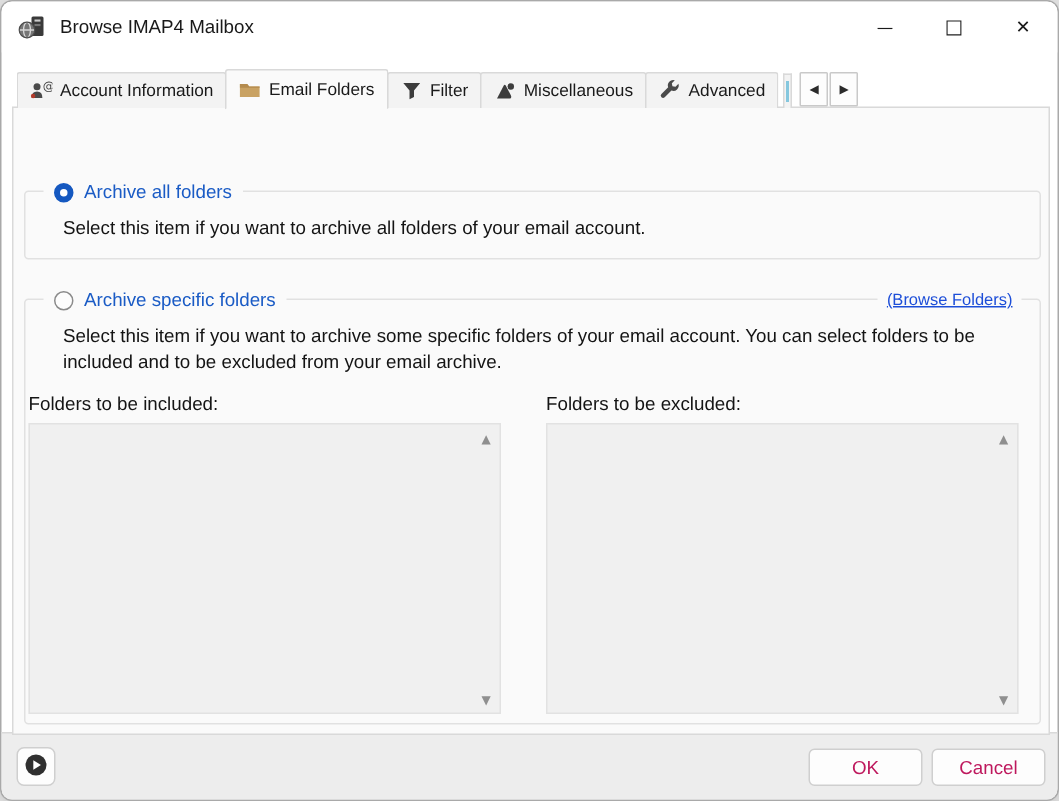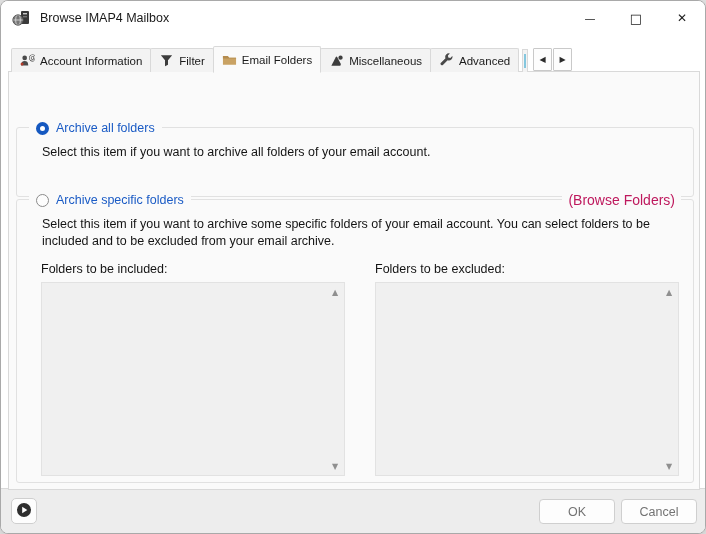--- a/index.html
+++ b/index.html
@@ -27,46 +27,46 @@
   .tab .ticon{width:15px;height:15px;display:inline-flex;flex:0 0 auto;}
   .tab-partial{width:6px;height:23px;margin-left:4px;border:1px solid #d9d9d9;border-bottom:none;background:#f3f3f3;overflow:hidden;position:relative;}
   .tab-partial .sliver{position:absolute;left:1px;top:4px;width:2px;height:14px;background:#85c7de;}
   .tab-scrollers{margin-left:5px;display:flex;gap:1px;margin-bottom:1px;}
   .tab-scroll-btn{width:19px;height:23px;background:#fdfdfd;border:1px solid #c9c9c9;display:flex;align-items:center;justify-content:center;
     font-size:8px;color:#2b2b2b;padding:0;border-radius:1px;}
   
   .panel{position:absolute;left:7px;top:70px;width:692px;height:419px;background:#fafafa;border:1px solid #d9d9d9;z-index:2;}
   .intro{position:absolute;left:11px;top:8px;width:666px;font-size:12.5px;line-height:17px;color:#141414;}
   .groupbox{position:absolute;border:1px solid #e1e1e1;border-radius:3px;background:transparent;}
-  .group-all{left:7px;top:55px;width:678px;height:70px;}
+  .group-all{left:7px;top:55px;width:678px;height:46px;}
   .group-specific{left:7px;top:127px;width:678px;height:284px;}
   .legend{position:absolute;top:-9px;left:12px;background:#fafafa;padding:0 7px;display:flex;align-items:center;gap:7px;height:18px;}
   .legend-label{font-size:12.5px;color:#1a5bc5;white-space:nowrap;}
   .legend-right{position:absolute;top:-9px;right:12px;background:#fafafa;padding:0 6px;height:18px;display:flex;align-items:center;
-    font-size:14px;color:#be185d;white-space:nowrap;}
+    font-size:11px;color:#1d4ed8;white-space:nowrap;text-decoration:underline;}
   .radio{width:13px;height:13px;border-radius:50%;flex:0 0 auto;}
   .radio.selected{border:4px solid #1558c0;background:#ffffff;}
   .radio.unselected{border:1px solid #8b8b8b;background:#fdfdfd;}
   .group-desc{position:absolute;left:25px;top:16px;font-size:12.5px;line-height:17px;color:#141414;width:648px;}
   
-  .folder-cols{position:absolute;left:24px;right:14px;top:62px;display:flex;gap:30px;}
+  .folder-cols{position:absolute;left:2px;right:14px;top:62px;display:flex;gap:30px;}
   .folder-col{flex:1;display:flex;flex-direction:column;}
   .col-label{font-size:12.5px;color:#141414;margin-bottom:6px;}
   .listbox{position:relative;height:194px;background:#f0f0f0;border:1px solid #e2e2e2;}
   .scrollbar{position:absolute;right:1px;top:1px;bottom:1px;width:16px;background:#f0f0f0;}
   .scroll-arrow{position:absolute;left:0;width:16px;height:16px;display:flex;align-items:center;justify-content:center;
     font-size:8px;color:#8f8f8f;font-family:"DejaVu Sans",sans-serif;}
   .scroll-arrow.up{top:0;}
   .scroll-arrow.down{bottom:0;}
   
   .footer{position:absolute;left:0;right:0;bottom:0;height:45px;background:#ededed;border-top:1px solid #d9d9d9;}
   .play-btn{position:absolute;left:10px;top:9px;width:26px;height:26px;background:#fdfdfd;border:1px solid #cfcfcf;border-radius:5px;
     display:flex;align-items:center;justify-content:center;padding:0;}
   .btn{position:absolute;top:10px;width:76px;height:25px;background:#fdfdfd;border:1px solid #cfcfcf;border-radius:4px;
-    font-size:12.5px;color:#737373;font-family:"Liberation Sans",sans-serif;display:flex;align-items:center;justify-content:center;}
+    font-size:12.5px;color:#be185d;font-family:"Liberation Sans",sans-serif;display:flex;align-items:center;justify-content:center;}
   .btn-ok{right:90px;}
   .btn-cancel{right:8px;text-align:right;}
 </style>
 </head>
 <body>
 
 <div class="window">
 
   <div class="titlebar">
     <span class="app-icon">
@@ -99,36 +99,36 @@
       <span class="ticon">
         <svg width="15" height="15" viewBox="0 0 16 16">
           <circle cx="5" cy="5.2" r="2.5" fill="#4a4a4a"></circle>
           <path d="M1.2 13.2 q0-4.6 3.8-4.6 q3.8 0 3.8 4.6 z" fill="#4a4a4a"></path>
           <circle cx="2.2" cy="11.8" r="1.6" fill="#b23a2a"></circle>
           <text x="9" y="7.5" font-size="8.5" font-family="DejaVu Sans" fill="#3f3f3f">@</text>
         </svg>
       </span>
       <span>Account Information</span>
     </div>
-    <div class="tab">
-      <span class="ticon">
-        <svg width="15" height="15" viewBox="0 0 16 16">
-          <path d="M2 2.5 h12 L9.6 7.8 v4.6 l-3.2 1.6 V7.8 z" fill="#3c3c3c"></path>
-        </svg>
-      </span>
-      <span>Filter</span>
-    </div>
     <div class="tab active">
       <span class="ticon">
         <svg width="15" height="15" viewBox="0 0 16 16">
           <path d="M1 4.2 h5.2 l1.4 1.8 H15 v7.5 H1 z" fill="#c9a263"></path>
           <path d="M1 4.2 h5.2 l1.4 1.8 H15 v1 H1 z" fill="#b48b4e"></path>
         </svg>
       </span>
       <span>Email Folders</span>
+    </div>
+    <div class="tab">
+      <span class="ticon">
+        <svg width="15" height="15" viewBox="0 0 16 16">
+          <path d="M2 2.5 h12 L9.6 7.8 v4.6 l-3.2 1.6 V7.8 z" fill="#3c3c3c"></path>
+        </svg>
+      </span>
+      <span>Filter</span>
     </div>
     <div class="tab">
       <span class="ticon">
         <svg width="15" height="15" viewBox="0 0 16 16">
           <path d="M2.5 13.5 L7.2 4.5 Q8 3 8.8 4.5 L12.5 11.5 Q13 13.5 11.5 13.5 z" fill="#3d3d3d"></path>
           <circle cx="12.3" cy="5" r="2.3" fill="#3d3d3d"></circle>
         </svg>
       </span>
       <span>Miscellaneous</span>
     </div>

